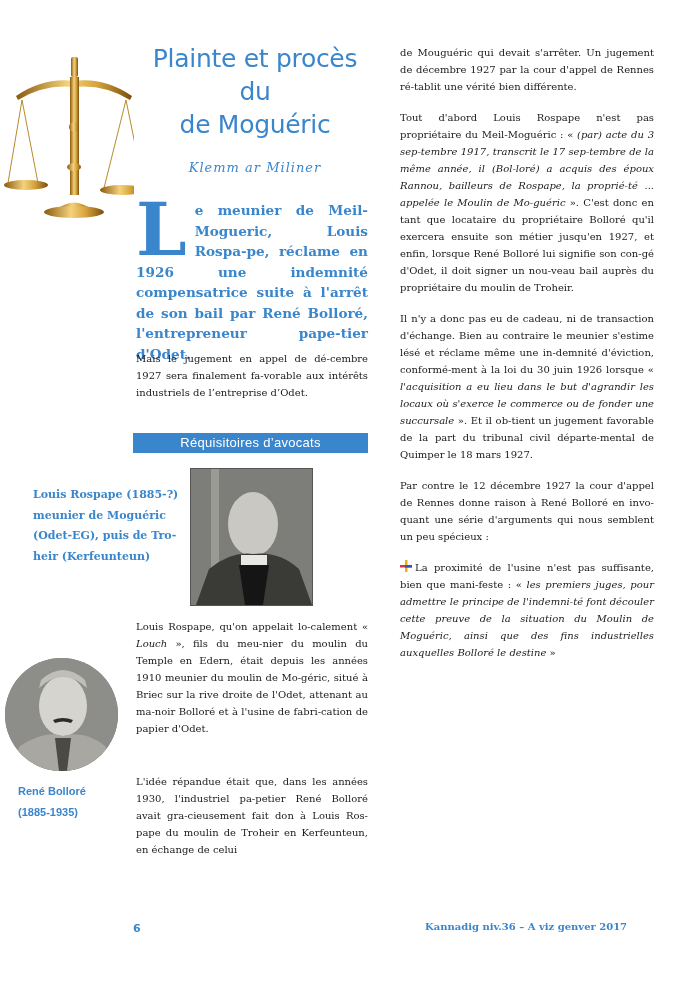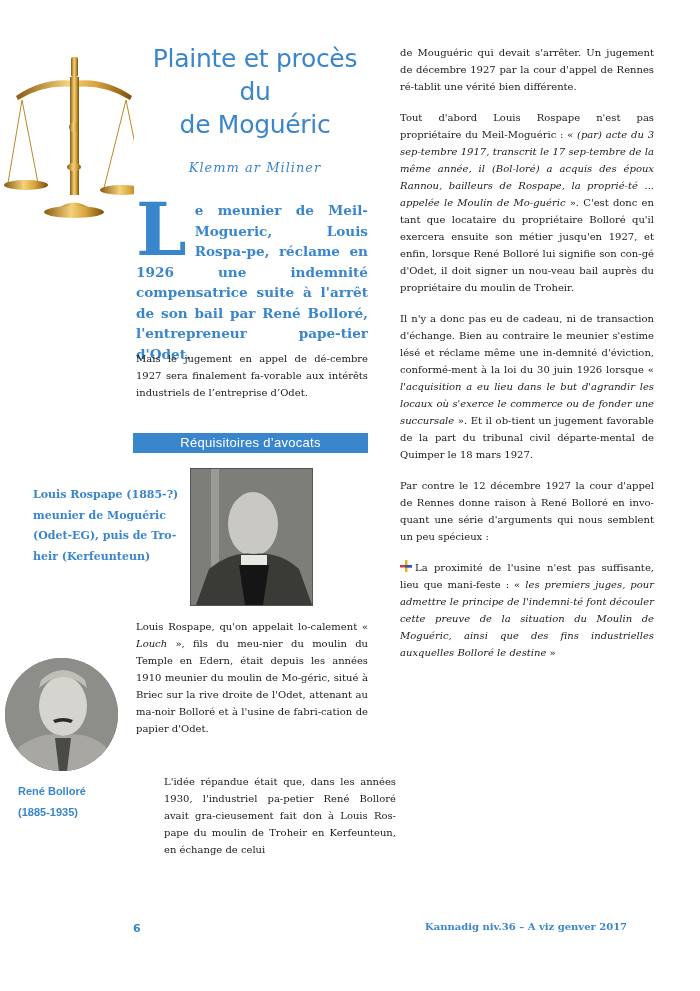--- a/index.html
+++ b/index.html
@@ -23,21 +23,21 @@
             letter-spacing:0.3px; }
   .cap1 { left:18px; top:485px; width:150px; font-family:"DejaVu Serif", serif; font-weight:bold;
           color:#3a86cc; font-size:11px; line-height:20.5px;margin-left:15px; }
   .photo1 { left:190px; top:468px; width:121px; height:136px; border:1px solid #555;
             background:linear-gradient(180deg,#8a8a86 0%,#6f6f6b 40%,#3c3c3a 100%); overflow:hidden; }
   .photo2 { left:5px; top:658px; width:113px; height:113px; border-radius:50%; overflow:hidden;
             background:radial-gradient(circle at 50% 45%, #d9d9d6 0%, #a9a9a6 45%, #5b5b58 80%, #3a3a38 100%); }
   .cap2 { left:18px; top:781px; width:100px; font-family:Liberation Sans, sans-serif; font-weight:bold;
           color:#3a86cc; font-size:11px; line-height:20.5px; }
   .col2a { left:136px; top:618px; width:232px; }
-  .col2b { left:136px; top:773px; width:232px;margin-left:28px; }
+  .col2b { left:136px; top:773px; width:232px; }
   .col3 { left:400px; top:44px; width:254px; }
   .bullet-line { display:inline-block; width:12px; height:12px; position:relative; margin-right:3px; vertical-align:-1px; }
   .footer-left { left:133px; top:922px; font-family:"DejaVu Sans", sans-serif; font-weight:bold;
                  color:#3a86cc; font-size:11px; }
   .footer-right { left:425px; top:921px; font-family:"DejaVu Serif", serif; font-weight:bold;
                   color:#3a86cc; font-size:10px; }
   em { font-style:italic; }
 </style>
 </head>
 <body>
@@ -121,17 +121,17 @@
 
 <div class="abs serif col3">
   <p>de Mouguéric qui devait s'arrêter. Un jugement de décembre 1927 par la cour d'appel de Rennes ré-tablit une vérité bien différente.</p>
   <p><span>Tout d'abord Louis Rospape n'est pas propriétaire du Meil-Moguéric : « </span><em>(par) acte du 3 sep-tembre 1917, transcrit le 17 sep-tembre de la même année, il (Bol-loré) a acquis des époux Rannou, bailleurs de Rospape, la proprié-té ... appelée le Moulin de Mo-guéric</em><span> ». C'est donc en tant que locataire du propriétaire Bolloré qu'il exercera ensuite son métier jusqu'en 1927, et enfin, lorsque René Bolloré lui signifie son con-gé d'Odet, il doit signer un nou-veau bail auprès du propriétaire du moulin de Troheir.</span></p>
   <p><span>Il n'y a donc pas eu de cadeau, ni de transaction d'échange. Bien au contraire le meunier s'estime lésé et réclame même une in-demnité d'éviction, conformé-ment à la loi du 30 juin 1926 lorsque « </span><em>l'acquisition a eu lieu dans le but d'agrandir les locaux où s'exerce le commerce ou de fonder une succursale</em><span> ». Et il ob-tient un jugement favorable de la part du tribunal civil départe-mental de Quimper le 18 mars 1927.</span></p>
   <p>Par contre le 12 décembre 1927 la cour d'appel de Rennes donne raison à René Bolloré en invo-quant une série d'arguments qui nous semblent un peu spécieux :</p>
   <p><span class="bullet-line"><svg width="12" height="12" viewBox="0 0 12 12">
           <rect x="5" y="0" width="2.5" height="12" fill="#e8b21c"></rect>
           <rect x="0" y="5" width="12" height="2.5" fill="#d23a3a"></rect>
           <rect x="5" y="5" width="7" height="2.5" fill="#3d4fc6"></rect>
-        </svg></span><span>La proximité de l'usine n'est pas suffisante, lieu que mani-feste : « </span><em>les premiers juges, pour admettre le principe de l'indemni-té font découler cette preuve de la situation du Moulin de Moguéric, ainsi que des fins industrielles auxquelles Bolloré le destine</em><span> »</span></p>
+        </svg></span><span>La proximité de l'usine n'est pas suffisante, bien que mani-feste : « </span><em>les premiers juges, pour admettre le principe de l'indemni-té font découler cette preuve de la situation du Moulin de Moguéric, ainsi que des fins industrielles auxquelles Bolloré le destine</em><span> »</span></p>
 </div>
 
 <div class="abs footer-left">6</div>
 <div class="abs footer-right">Kannadig niv.36 – A viz genver 2017</div>
 
 </body></html>

